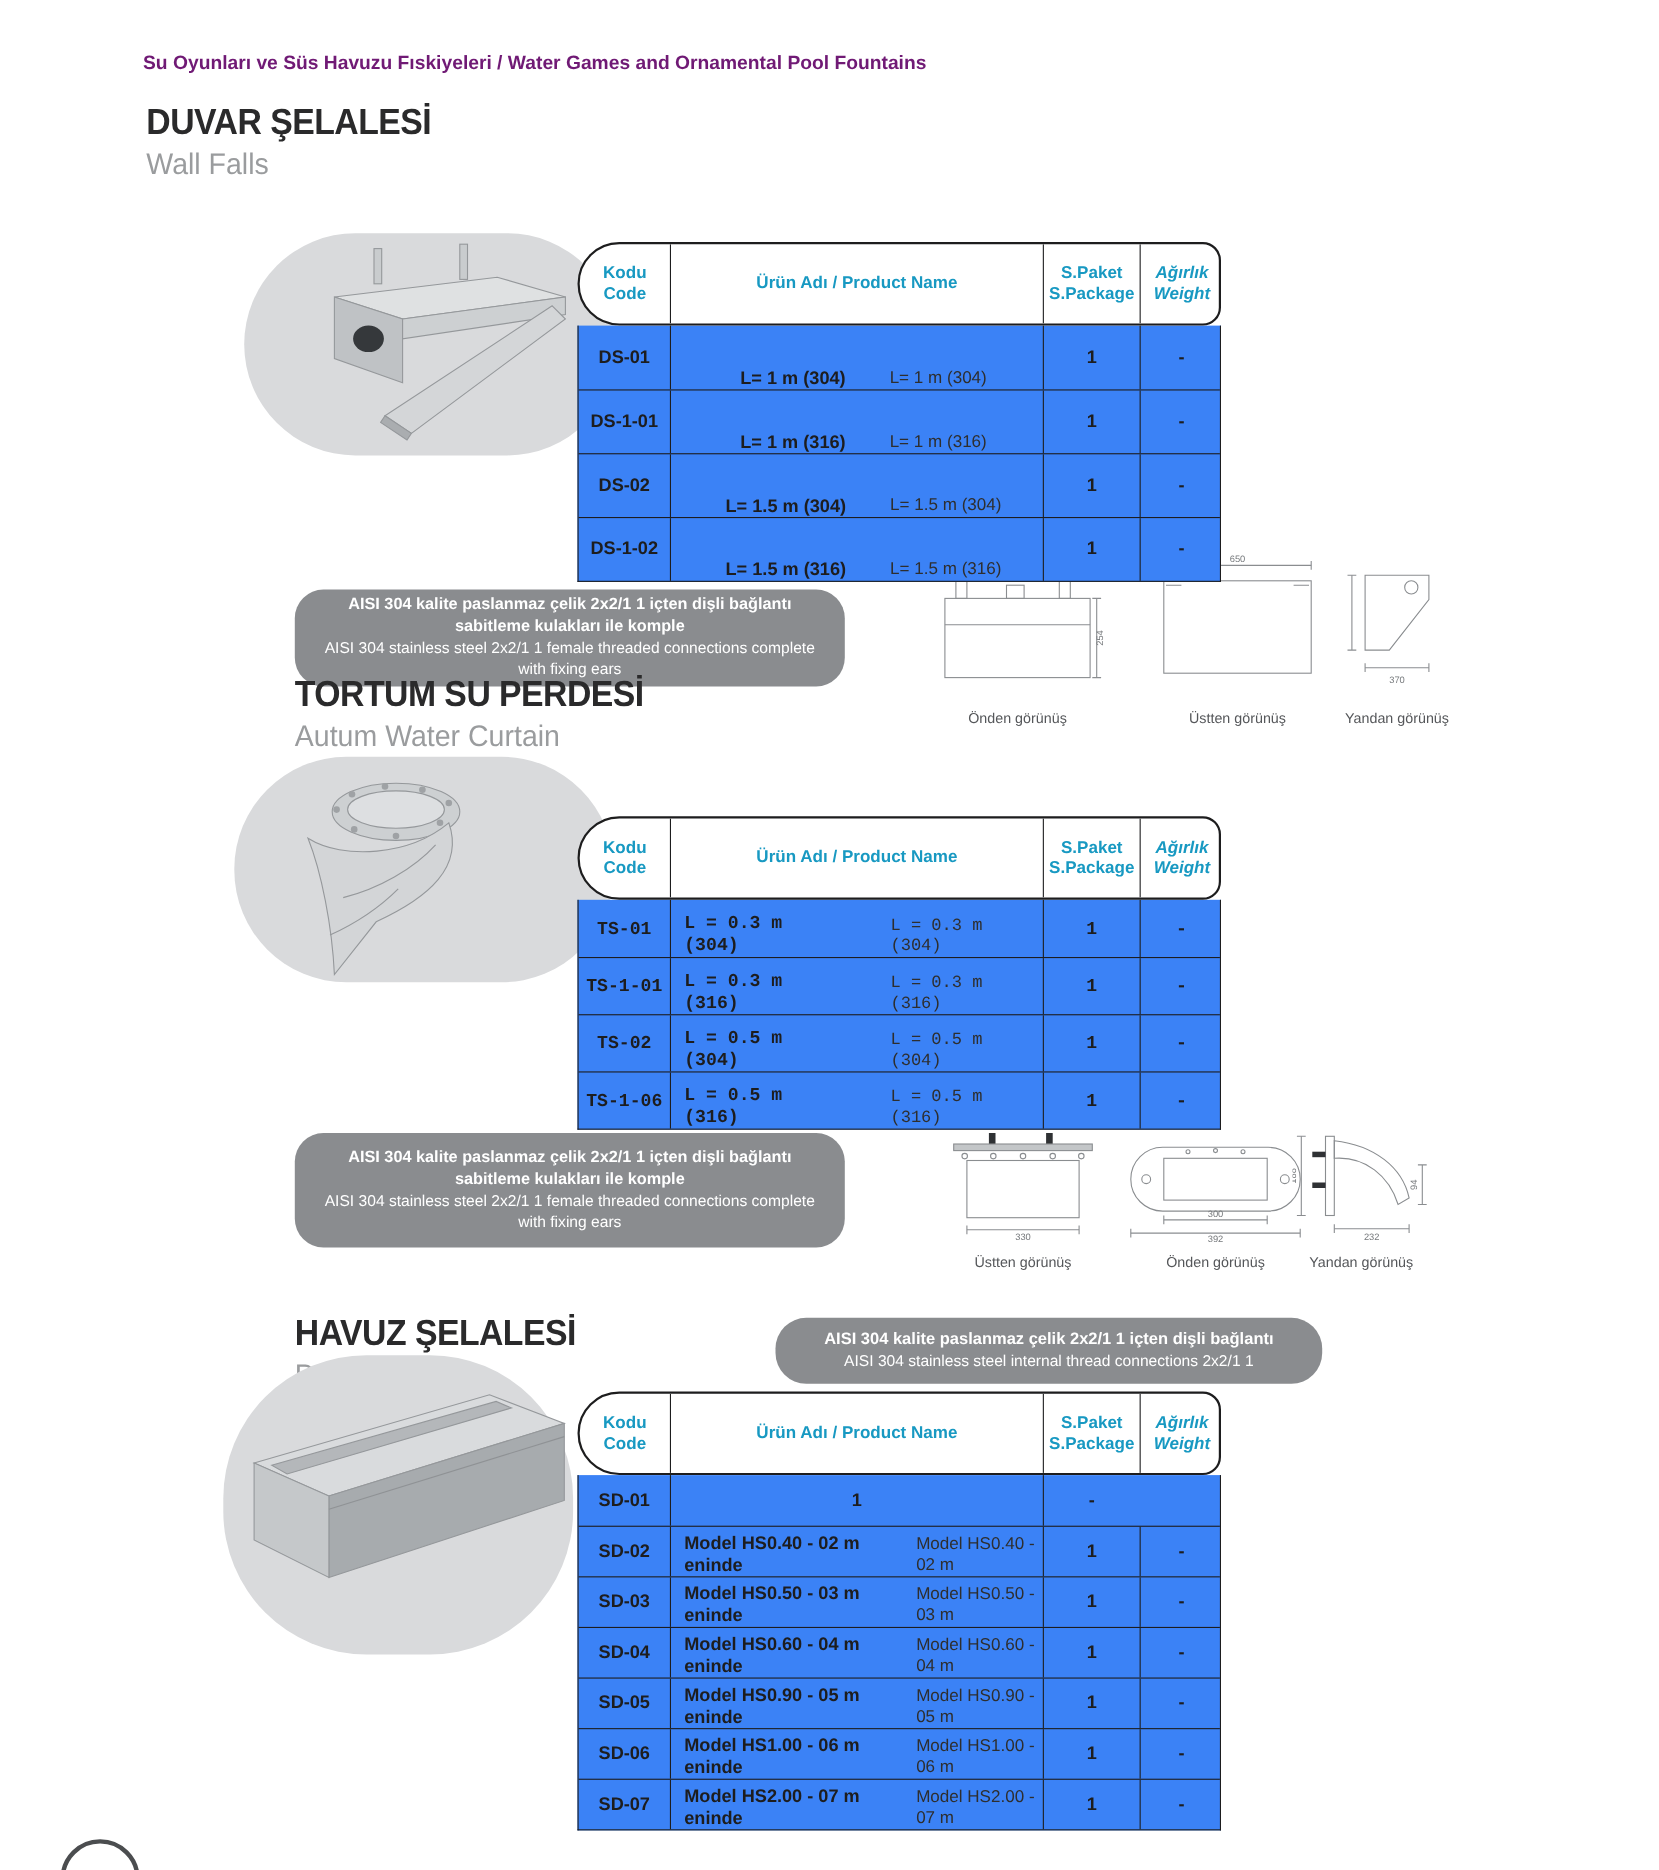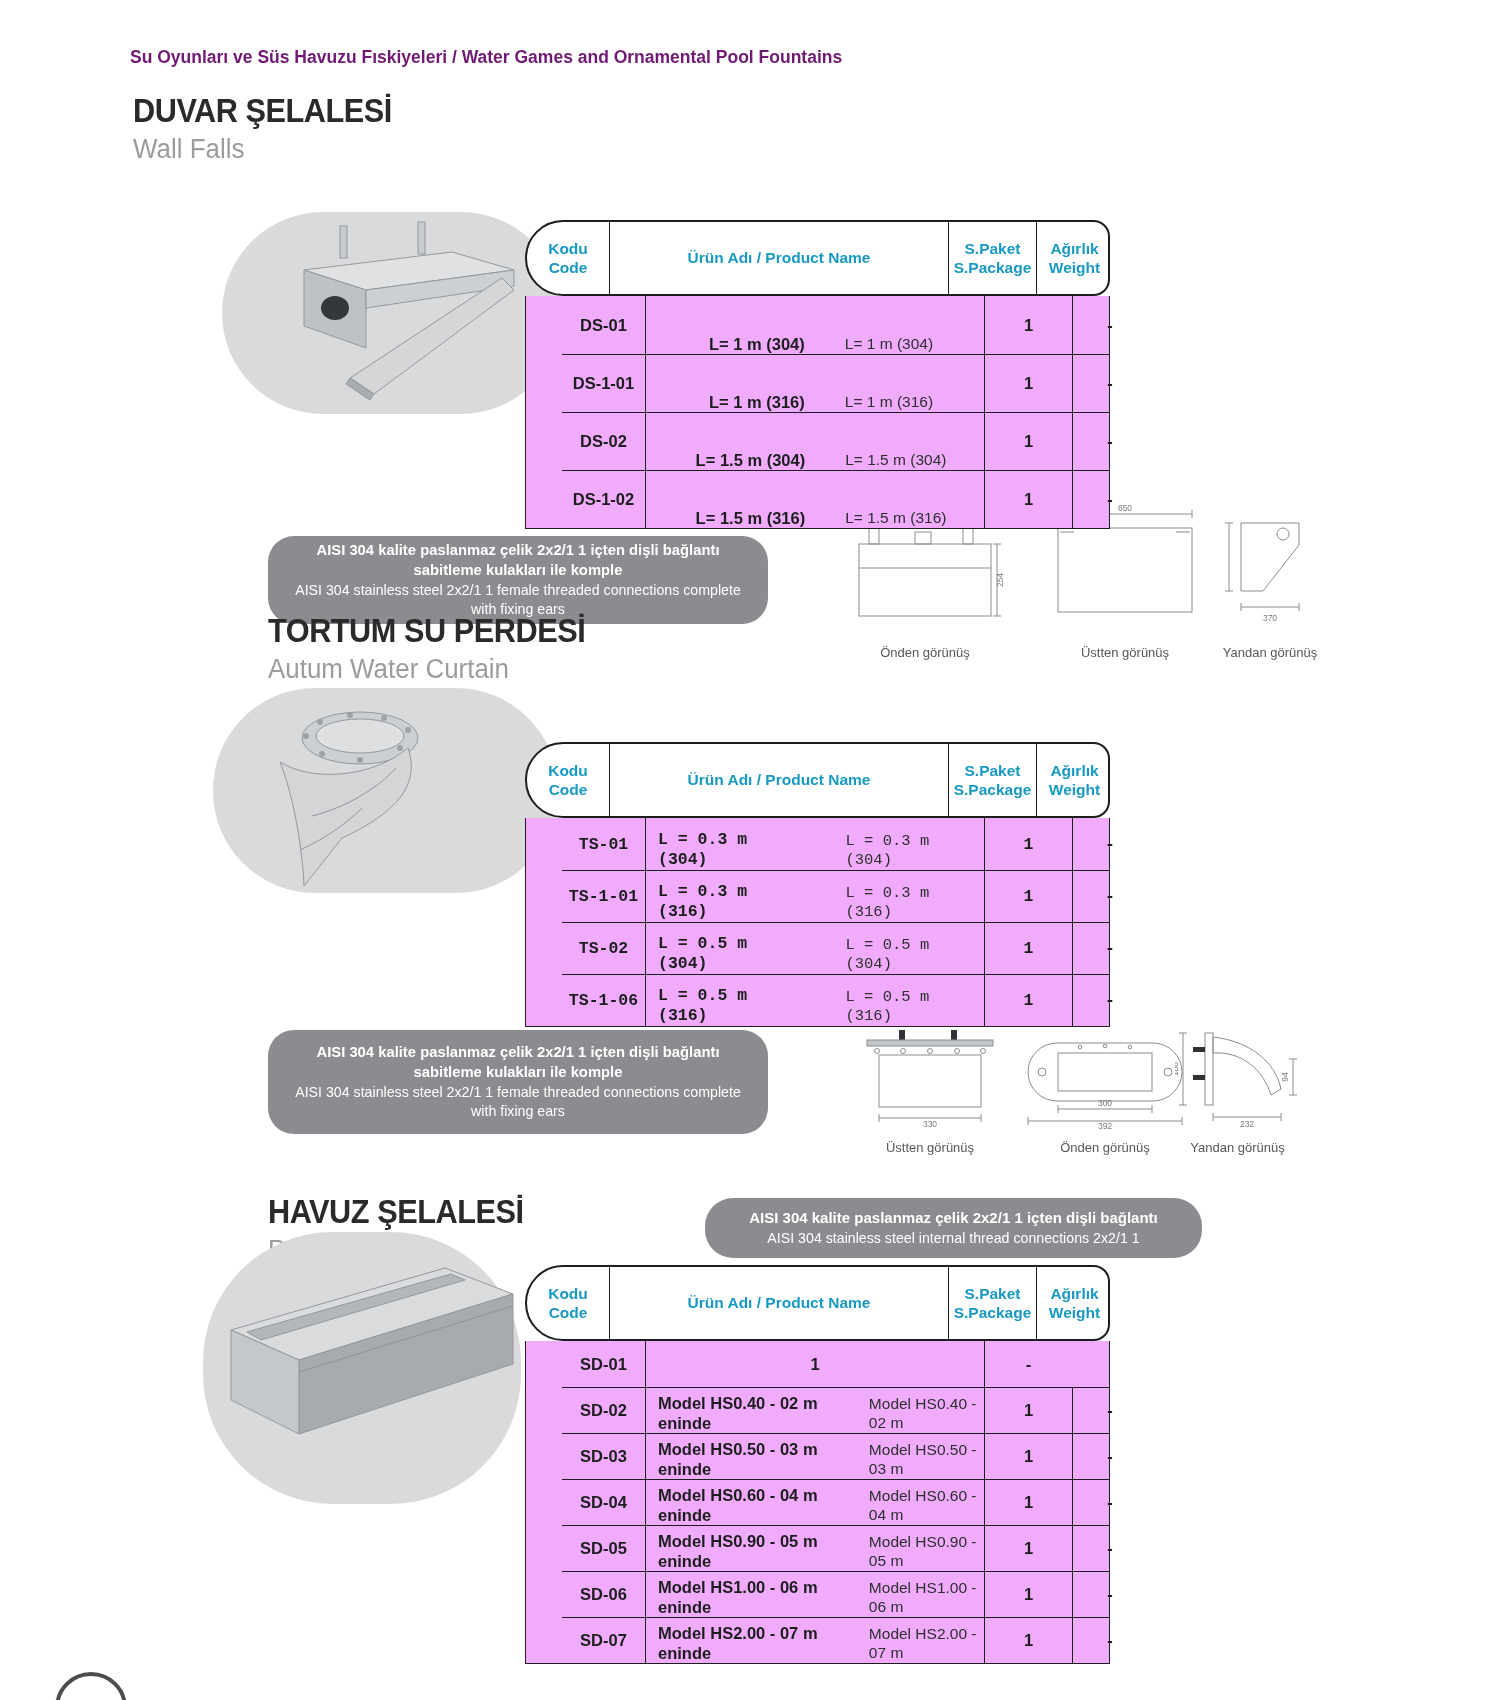--- a/index.html
+++ b/index.html
@@ -14,22 +14,22 @@
 
   .blob{position:absolute;background:#d9dadc;}
   .photo{position:absolute;}
 
   
   .ptable{position:absolute;width:585px;--cols:83px 339px 88px 75px;}
   .thead{display:grid;grid-template-columns:var(--cols);height:76px;border:2.5px solid #1d1d1e;
          border-radius:46px 20px 20px 46px;background:#fff;box-sizing:border-box;overflow:hidden;position:relative;z-index:2;}
   .thead .hc{display:flex;flex-direction:column;align-items:center;justify-content:center;
              color:#1899c2;font-weight:bold;font-size:15.5px;line-height:1.25;border-right:1.6px solid #1d1d1e;}
-  .thead .hc:last-child{border-right:none;}
-  .tbody{border:1.3px solid #1d1d1e;border-top:none;background:#f0abfc;box-sizing:border-box;position:relative;z-index:1;padding-left:36px;}
+  .thead .hc:last-child{border-right:none;font-style:italic;}
+  .tbody{border:1.3px solid #1d1d1e;border-top:none;background:#3b82f6;box-sizing:border-box;position:relative;z-index:1;}
   .trow{display:grid;grid-template-columns:var(--cols);box-sizing:border-box;}
   .trow + .trow{border-top:1.3px solid #1d1d1e;}
   .t1 .trow{height:58px;}
   .t2 .trow{height:52px;font-family:Liberation Mono, monospace;}
   .t3 .trow{height:46px;}
   .trow .c{border-left:1.3px solid #1d1d1e;display:flex;align-items:center;justify-content:center;box-sizing:border-box;}
   .trow .c:first-child{border-left:none;}
   .c.code{font-weight:bold;font-size:16.5px;}
   .c.name{flex-direction:row;align-items:flex-end;justify-content:center;padding-left:12px;gap:40px;}
   .name .l1{font-weight:bold;font-size:16.5px;line-height:1.22;}

